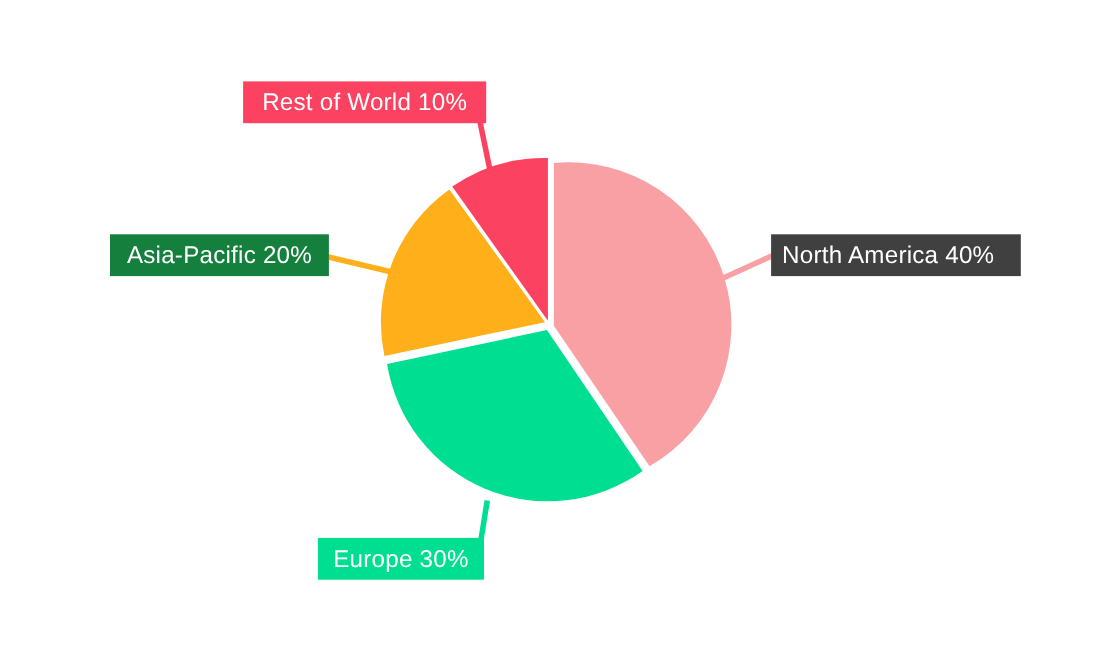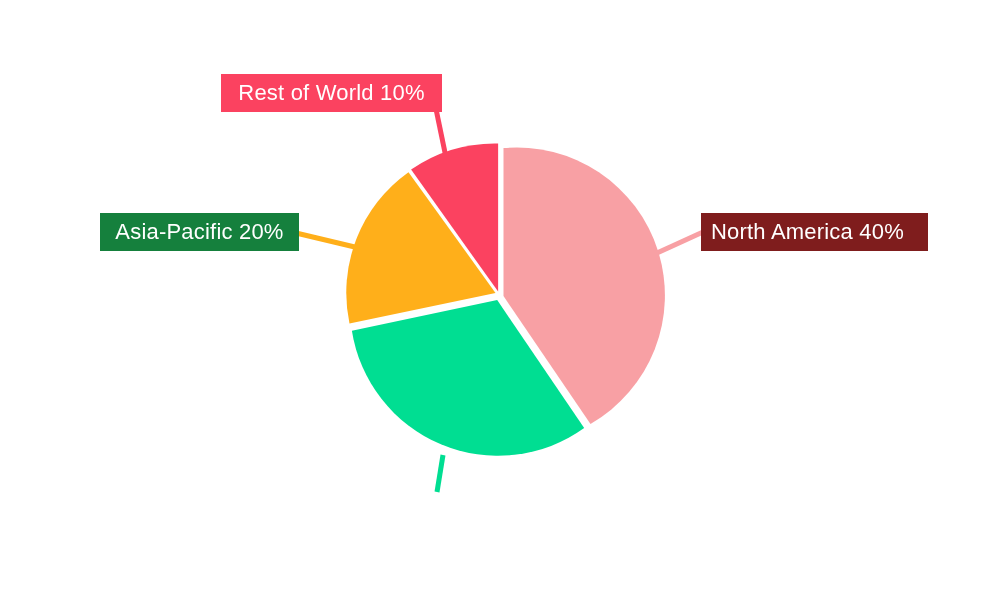--- a/index.html
+++ b/index.html
@@ -90,20 +90,21 @@
       <path d="M 503.5 296.1 L 503.5 148.1 A 148 148 0 0 1 590.5 423.9 Z" fill="#f8a0a4"></path>
 
       <path d="M 497.2 300.1 L 584.2 428.1 A 148 148 0 0 1 351.9 330.8 Z" fill="#00de92"></path>
 
       <path d="M 495.5 292.9 L 349.5 323.6 A 148 148 0 0 1 408.5 172.2 Z" fill="#ffaf1a"></path>
 
       <path d="M 498.1 291.6 L 411.1 169.6 A 148 148 0 0 1 498.1 143.6 Z" fill="#fb4260"></path>
     </g>
   </svg>
 
-  <div class="pie-label" id="label-north-america" style="background:#7f1d1d">North America 40%</div>
+  <div class="pie-label" id="label-north-america" style="background:#404040">North America 40%</div>
 
+  <div class="pie-label" id="label-europe" style="background:#00de92">Europe 30%</div>
 
   <div class="pie-label" id="label-asia-pacific" style="background:#15803d">Asia-Pacific 20%</div>
 
   <div class="pie-label" id="label-rest-of-world" style="background:#fb4260">Rest of World 10%</div>
 
 </div>
 
 </body></html>

